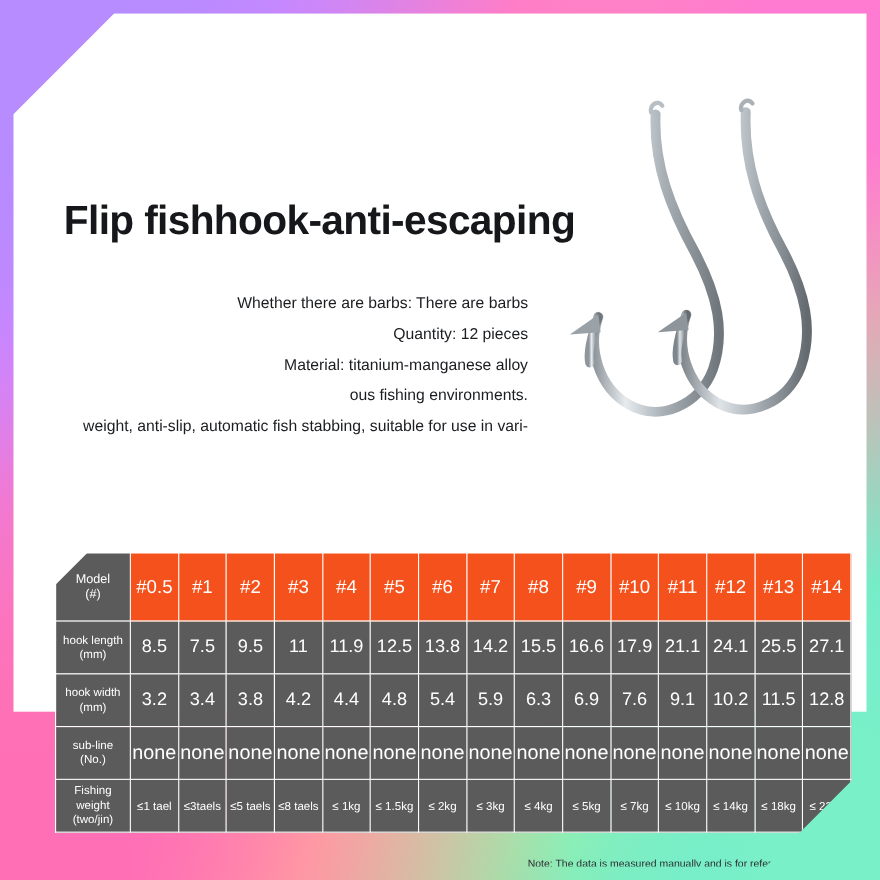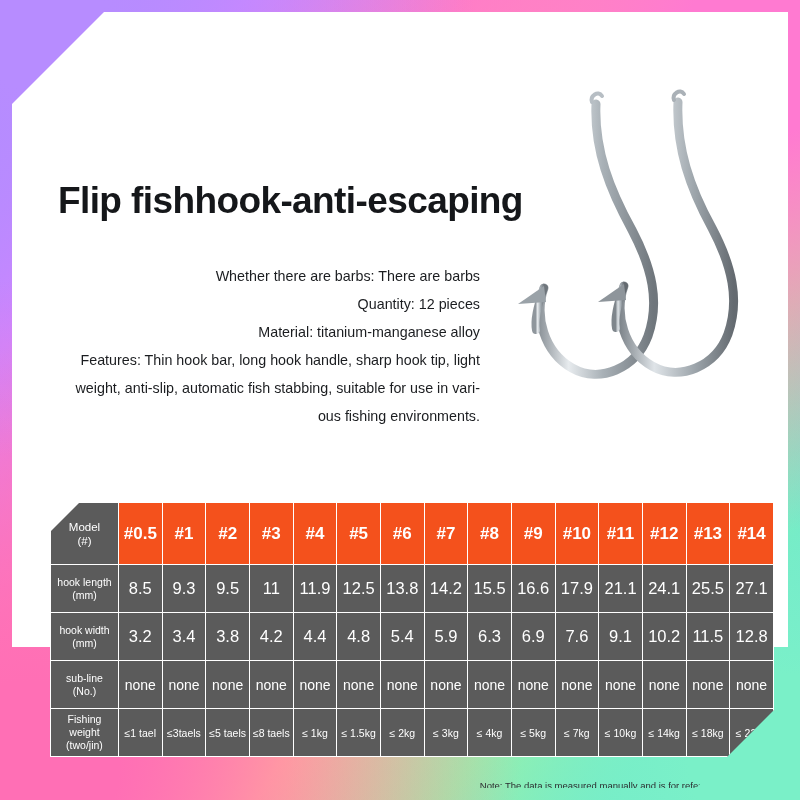--- a/index.html
+++ b/index.html
@@ -46,26 +46,26 @@
   .table-wrap {
     position:absolute; left:38px; top:490px; width:724px; height:287px;
   }
   table { border-collapse:collapse; width:724px; table-layout:fixed; }
   td, th {
     border:1px solid #ffffff;
     text-align:center; vertical-align:middle;
     color:#ffffff; font-weight:normal;
   }
   
-  thead td { background:#f4511c; height:62px; font-size:17px; font-weight:bold; }
+  thead td { background:#f4511c; height:62px; font-size:17px; font-weight:normal; }
   thead td.rowhead { font-size:11.5px; font-weight:normal; line-height:14px; }
 
   tbody td { background:#5b5b5b; }
   tbody tr.r1 td, tbody tr.r2 td { height:48px; font-size:16.5px;margin-left:19px; }
-  tbody tr.r3 td { height:48px; font-size:14px; }
+  tbody tr.r3 td { height:48px; font-size:18px; }
   tbody tr.r4 td { height:48px; font-size:10.5px; }
   td.rowhead {
     background:#5b5b5b; font-size:10.5px; line-height:13px;
   }
   tbody tr.r1 td.rowhead, tbody tr.r2 td.rowhead,
   tbody tr.r3 td.rowhead, tbody tr.r4 td.rowhead { font-size:10.5px; }
 
   col.c0 { width:68px; }
   
   .tcorner-tl, .tcorner-br { position:absolute; }
@@ -124,23 +124,22 @@
       </g>
     </svg>
   </div>
 
   <div class="title">Flip fishhook-anti-escaping</div>
 
   <div class="specs">
     <div>Whether there are barbs: There are barbs</div>
     <div>Quantity: 12 pieces</div>
     <div>Material: titanium-manganese alloy</div>
-    <div>Features: Thin hook bar, long hook handle, sharp hook tip, light</div>
+    <div>ous fishing environments.</div>
     <div>weight, anti-slip, automatic fish stabbing, suitable for use in vari-</div>
-    <div>ous fishing environments.</div>
   </div>
 
   <div class="table-wrap">
     <table>
       <colgroup>
         <col class="c0">
           <col>
           <col>
           <col>
           <col>
@@ -179,21 +178,21 @@
           <td>#14</td>
         </tr>
       </thead>
       <tbody>
         <tr class="r1">
           <td class="rowhead">
             <div>hook length</div>
             <div>(mm)</div>
           </td>
           <td>8.5</td>
-          <td>9.3</td>
+          <td>7.5</td>
           <td>9.5</td>
           <td>11</td>
           <td>11.9</td>
           <td>12.5</td>
           <td>13.8</td>
           <td>14.2</td>
           <td>15.5</td>
           <td>16.6</td>
           <td>17.9</td>
           <td>21.1</td>

